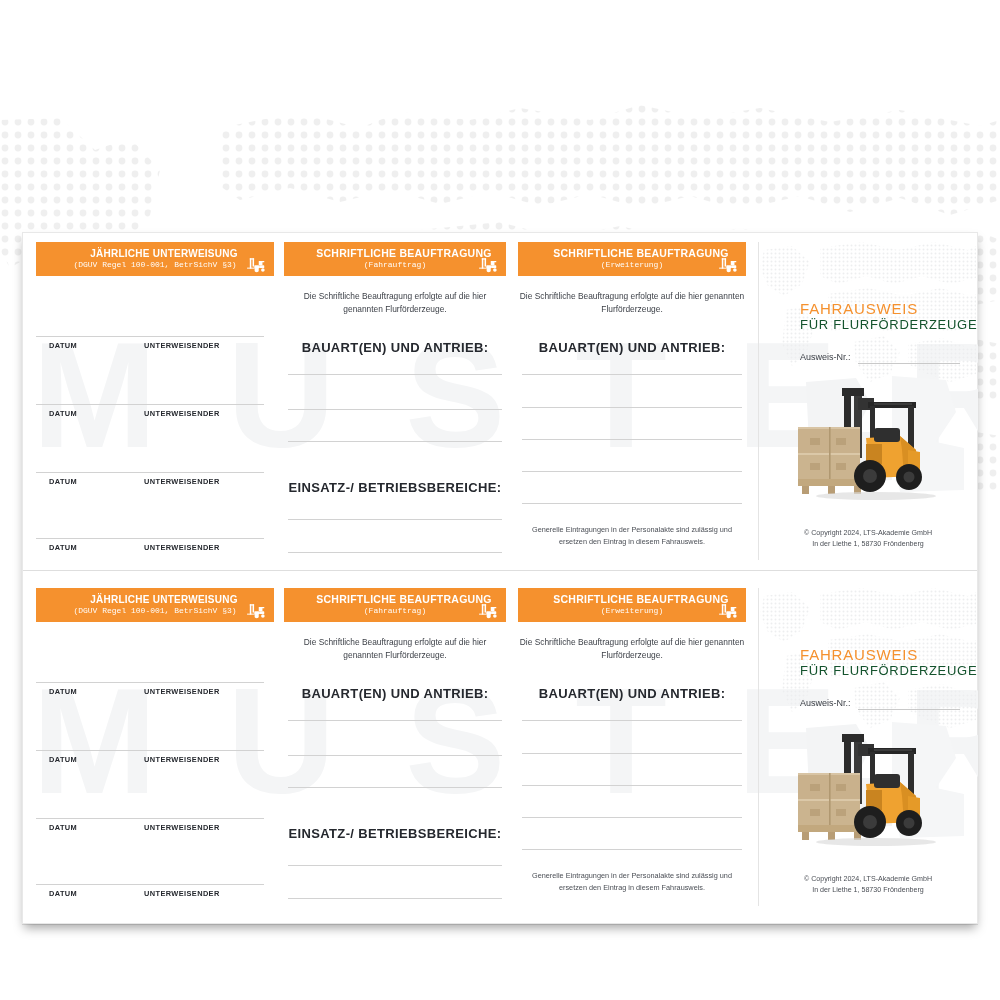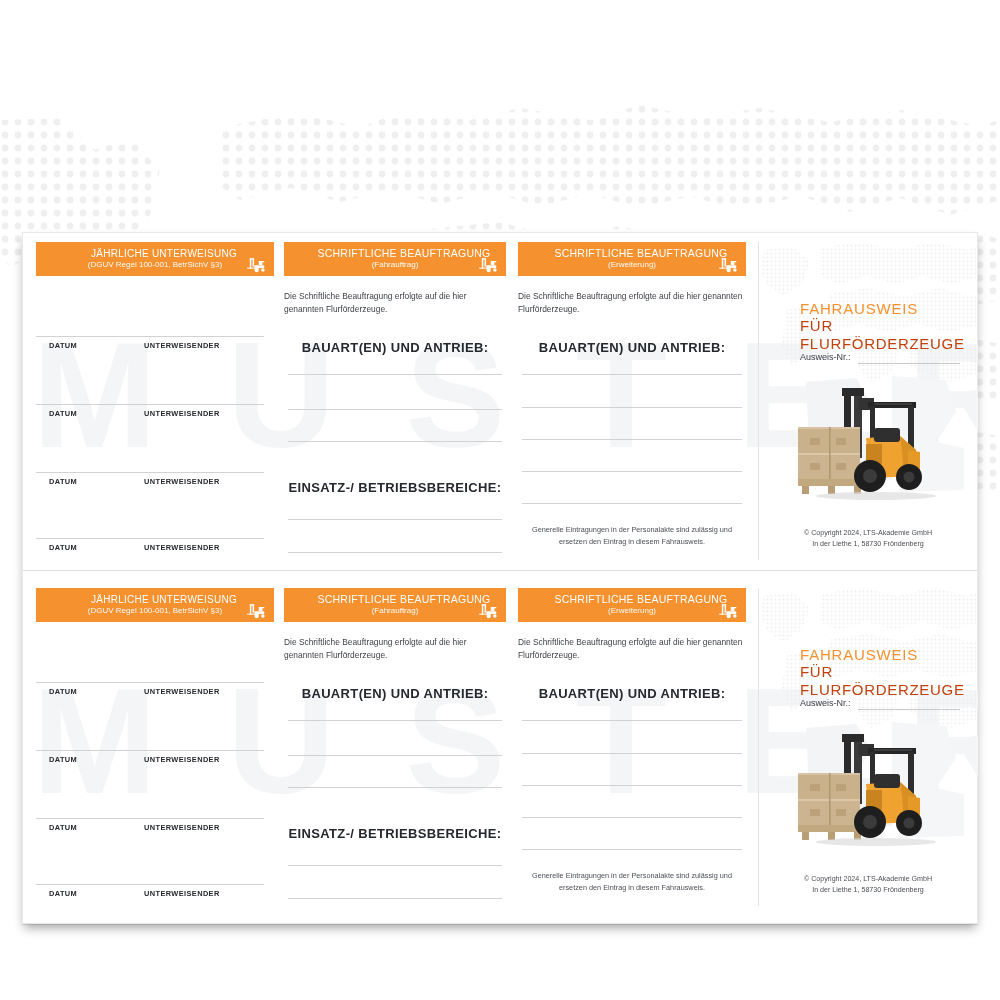--- a/index.html
+++ b/index.html
@@ -134,54 +134,55 @@
     flex-direction: column;
     box-sizing: border-box;
     padding: 0 6px;
   }
   .col-a .hdr { width: 238px; }
   .col-b .hdr { width: 222px; }
   .col-c .hdr { width: 228px; }
 
   .hdr-t1 {
     font-size: 10.5px;
-    font-weight: 400;
+    font-weight: 700;
     letter-spacing: 0.25px;
     line-height: 1.1;
     text-align: center;
     white-space: nowrap;
     margin-left: 18px;
   }
   .col-a .hdr-t1 { font-size: 10px; }
   .hdr-t2 {
     font-size: 8px;
     font-weight: 400;
     line-height: 1.2;
     margin-top: 1px;
     text-align: center;
     white-space: nowrap;
     opacity: 0.97;
+    font-family: Liberation Mono, monospace;
   }
   .hdr-ico {
     position: absolute;
     right: 7px;
     bottom: 3px;
     width: 22px;
     height: 17px;
   }
 
   
   .intro {
     position: absolute;
     top: 58px;
     left: 0;
     width: 100%;
     font-size: 8.4px;
     color: #3b3f46;
-    text-align: left;
+    text-align: center;
     line-height: 1.55;
   }
 
   
   .flabel {
     position: absolute;
     left: 0;
     width: 100%;
     text-align: center;
     font-size: 13px;
@@ -261,24 +262,24 @@
     z-index: 3;
   }
   .fa-t1 {
     font-size: 15px;
     font-weight: 400;
     letter-spacing: 0.8px;
     color: #f5912e;
     line-height: 1.15;
   }
   .fa-t2 {
-    font-size: 15px;
+    font-size: 13px;
     font-weight: 400;
     letter-spacing: 0.7px;
-    color: #c2410c;
+    color: #14532d;
     line-height: 1.2;
   }
   .fa-nr {
     position: absolute;
     left: 42px;
     top: 120px;
     font-size: 9px;
     color: #3a3e45;
     z-index: 3;
   }

